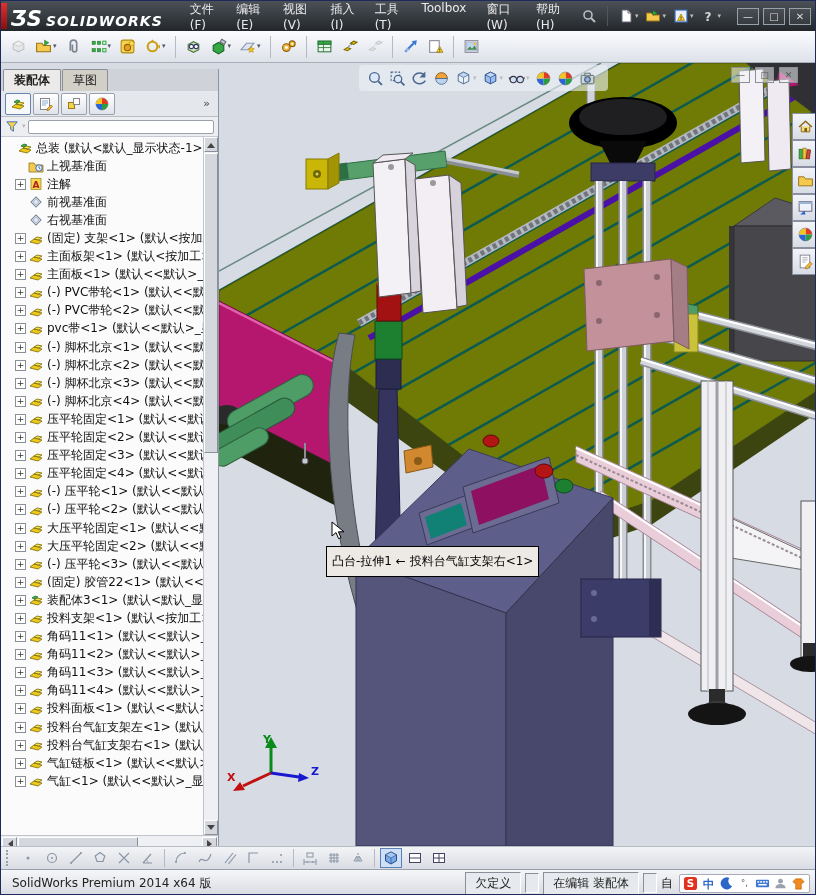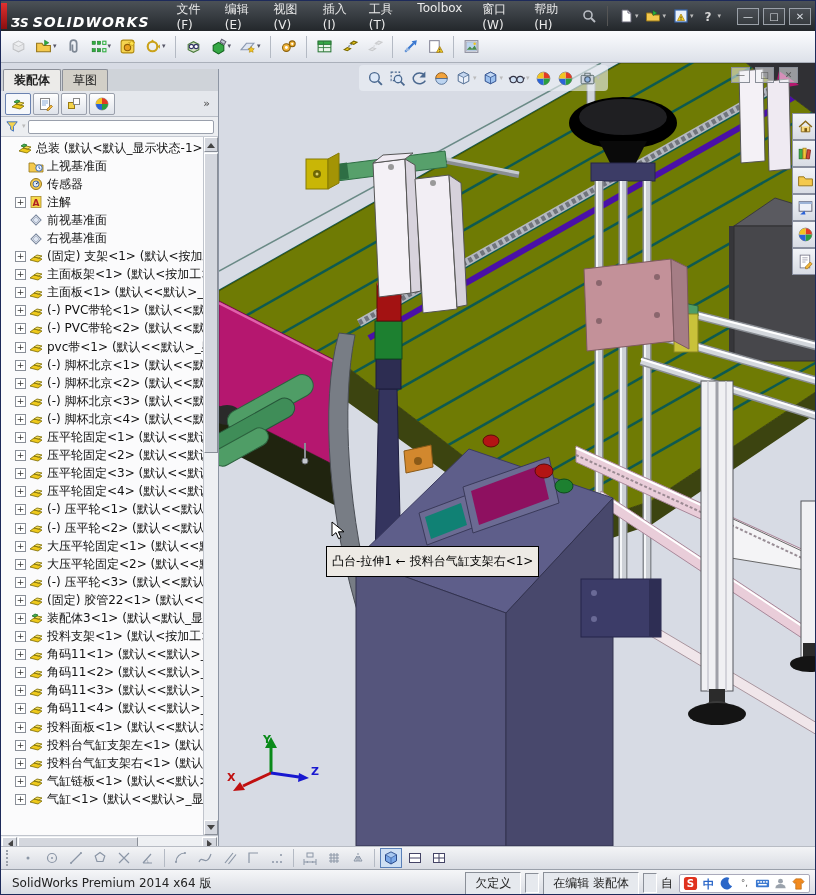--- a/index.html
+++ b/index.html
@@ -2,21 +2,21 @@
 <html><head>
 <meta charset="utf-8">
 <style>
   *{box-sizing:border-box;margin:0;padding:0;font-family:"DejaVu Sans","Liberation Sans",sans-serif;}
   body{background:#666;}
   .window{position:relative;width:816px;height:895px;overflow:hidden;background:#d7dbe4;border:1px solid #1d2a5a;}
   
   .titlebar{position:absolute;left:0;top:0;width:816px;height:30px;background:linear-gradient(#4b5157,#23272b);display:flex;align-items:center;color:#eee;}
   .redstripe{width:7px;height:26px;background:linear-gradient(#e03030,#8a0f0f);margin-right:4px;}
   .brandwrap{display:flex;align-items:baseline;gap:4px;margin-right:18px;}
-  .brandglyph{font-style:italic;font-weight:bold;font-size:12px;color:#fff;}
+  .brandglyph{font-style:italic;font-weight:bold;font-size:21px;color:#fff;}
   .brand{font-style:italic;font-weight:bold;font-size:14px;letter-spacing:1px;color:#fff;margin-top:12px;}
   .menubar{display:flex;list-style:none;gap:2px;}
   .menubar li{padding:4px 9px;font-size:12px;color:#eaeaea;cursor:default;}
   .tsearch{margin-left:8px;margin-right:10px;}
   .qat{display:flex;align-items:center;gap:3px;border-left:1px solid #555;padding-left:8px;}
   .qbtn{display:flex;align-items:center;gap:1px;padding:2px;}
   .caret{font-size:7px;color:#bbb;line-height:1;}
   .winctl{display:flex;gap:4px;margin-left:14px;margin-right:6px;}
   .wbtn{width:22px;height:17px;border:1px solid #9aa0a8;color:#d8dde2;font-size:10px;line-height:15px;text-align:center;background:rgba(255,255,255,.05);}
   
@@ -338,31 +338,20 @@
             <span class="ticon">
               <svg width="16" height="16" viewBox="0 0 16 16">
                 <path d="M1 5h5l1 2h8v7H1z" fill="#f4c94d" stroke="#96761a" stroke-width=".8"></path>
                 <circle cx="11" cy="10" r="3.2" fill="#eef4ff" stroke="#2a5db0" stroke-width=".9"></circle>
                 <path d="M11 8.2V10l1.4.9" stroke="#2a5db0" stroke-width=".9" fill="none"></path>
               </svg>
             </span>
             <span>上视基准面</span>
           </div>
           <div class="trow child">
-            <span class="tgl none"></span>
-            <span class="ticon">
-              <svg width="16" height="16" viewBox="0 0 16 16">
-                <circle cx="8" cy="8" r="5.5" fill="#f4c94d" stroke="#96761a"></circle>
-                <circle cx="8" cy="8" r="3" fill="#dce8f8" stroke="#4a6ea8"></circle>
-                <path d="M8 8l2-1.5" stroke="#223"></path>
-              </svg>
-            </span>
-            <span>传感器</span>
-          </div>
-          <div class="trow child">
             <span class="tgl">+</span>
             <span class="ticon">
               <svg width="16" height="16" viewBox="0 0 16 16">
                 <rect x="3" y="2.5" width="10" height="11" fill="#f7d84a" stroke="#a8892a" stroke-width=".8"></rect>
                 <text x="8" y="11.5" font-size="9" font-weight="bold" text-anchor="middle" fill="#b02020">A</text>
               </svg>
             </span>
             <span>注解</span>
           </div>
           <div class="trow child">

